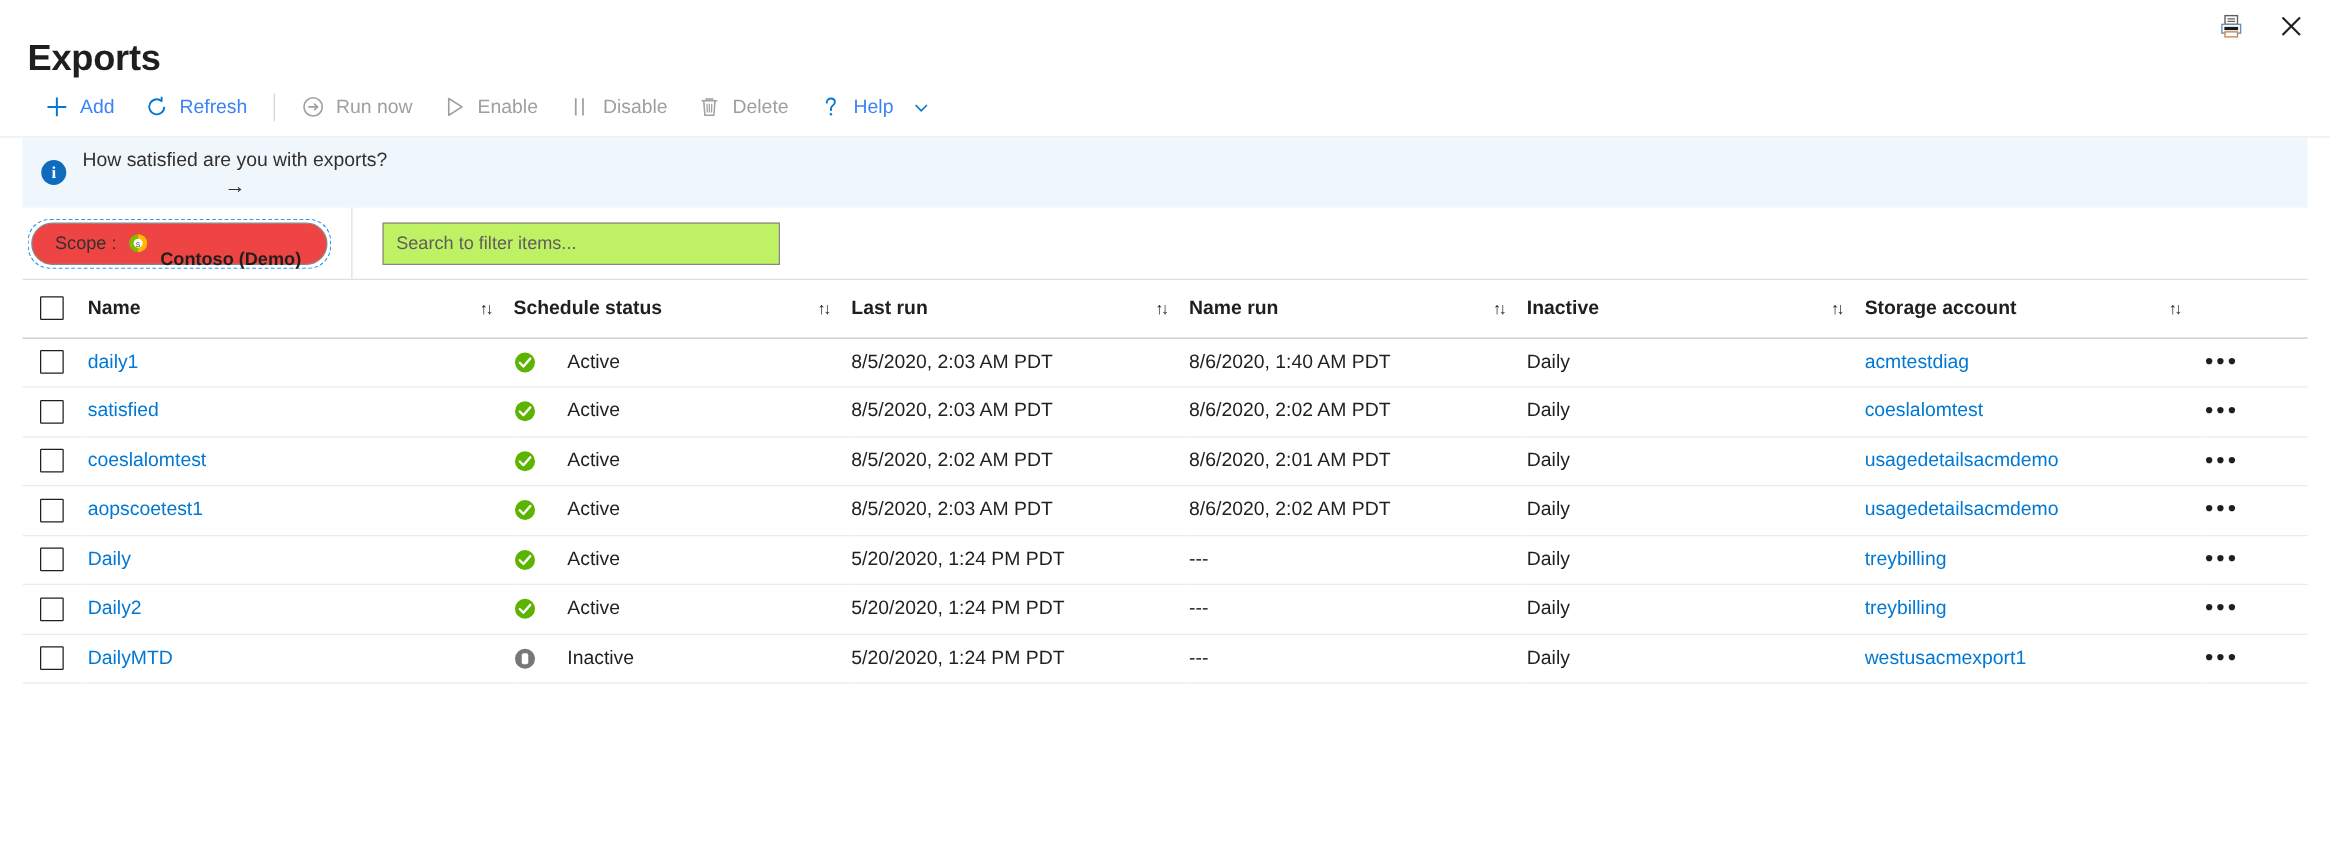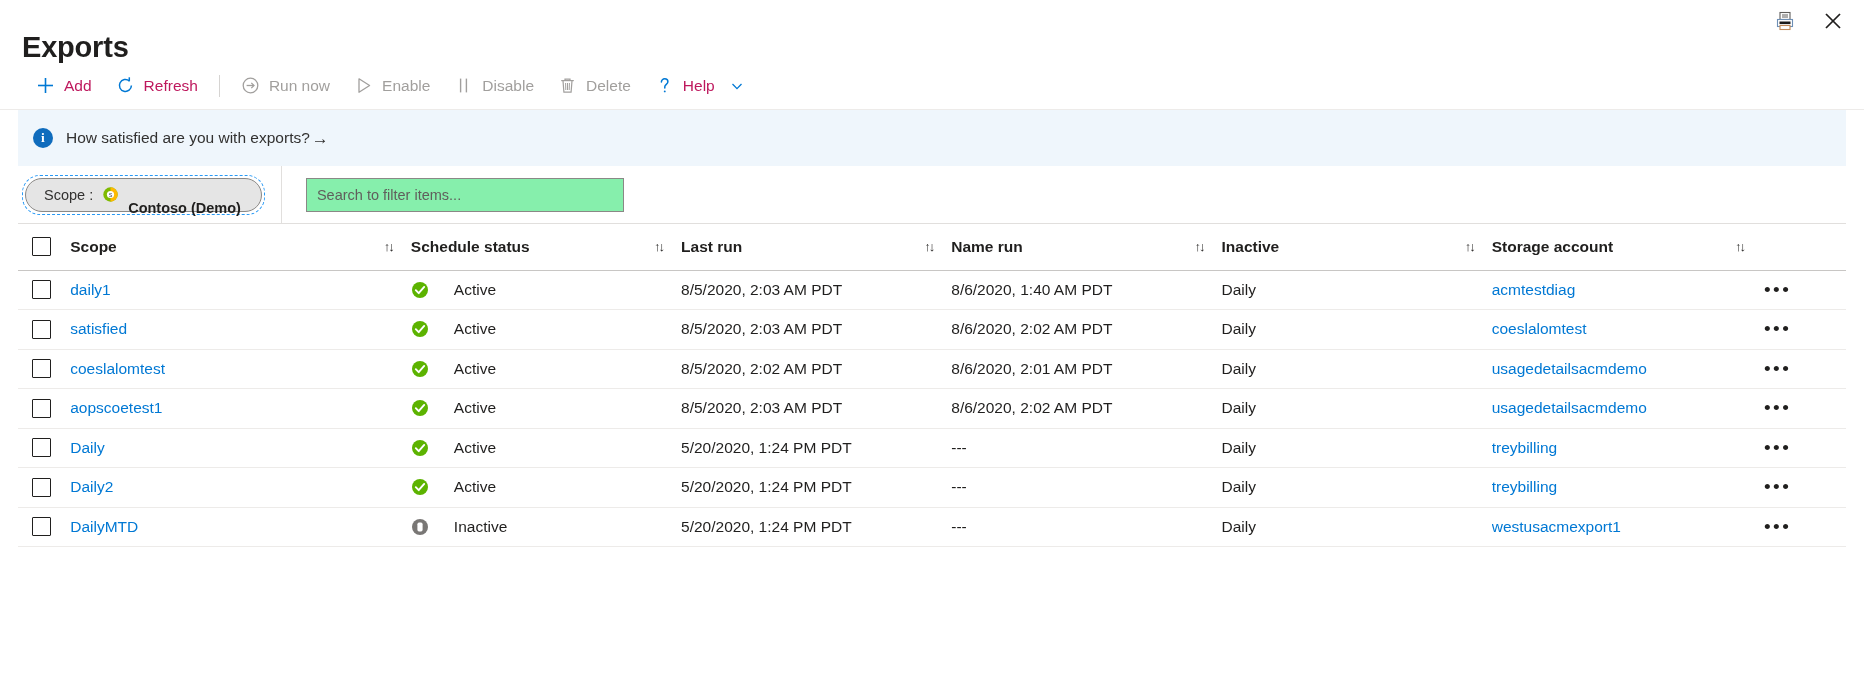--- a/index.html
+++ b/index.html
@@ -51,21 +51,21 @@
     gap: 0px;
     border-bottom: 1px solid #edebe9;
   }
   .cmd {
     display: flex;
     align-items: center;
     gap: 9px;
     height: 36px;
     padding: 0 12px;
     font-size: 15.5px;
-    color: #be185d;
+    color: #3b82f6;
     cursor: pointer;
     white-space: nowrap;
     user-select: none;
   }
   .cmd.disabled { color: #a19f9d; cursor: default; }
   .cmd .glyph {
     display: flex;
     align-items: center;
     justify-content: center;
     width: 19px; height: 19px;
@@ -109,20 +109,21 @@
     align-items: center;
     justify-content: center;
     font-family: "Liberation Serif", serif;
     flex: 0 0 20px;
   }
   .info-link {
     cursor: pointer;
     display: flex;
     align-items: center;
     gap: 2px;
+    flex-direction: column;
   }
   .arrow-r { font-size: 17px; line-height: 1; color: #323130; }
 
   
   .filterbar {
     height: 58px;
     margin: 0 18px;
     display: flex;
     align-items: center;
     border-bottom: 1px solid #e1dfdd;
@@ -141,39 +142,39 @@
     border-radius: 18px;
   }
   .scope-pill {
     display: flex;
     align-items: center;
     gap: 9px;
     height: 34px;
     padding: 0 20px 0 18px;
     border: 1px solid #8a8886;
     border-radius: 17px;
-    background: #e5e5e5;
+    background: #ef4444;
     font-size: 14.5px;
     cursor: pointer;
     white-space: nowrap;
   }
   .scope-label { color: #323130; }
   .scope-value { font-weight: 700; color: #201f1e; margin-top: 26px; }
   .scope-icon { width: 17px; height: 17px; flex: 0 0 17px; }
 
   .search-cell {
     display: flex;
     align-items: center;
     padding-left: 24px;
   }
   .search-input {
     width: 318px;
     height: 31px;
     border: 1px solid #8a8886;
-    background: #86efac;
+    background: #bef264;
     padding: 16px 10px;
     font-size: 14.5px;
     font-family: "Liberation Sans", sans-serif;
     color: #201f1e;
     outline: none;
     border-radius: 0;
   }
   .search-input::placeholder { color: #605e5c; }
 
   
@@ -414,21 +415,21 @@
         <col class="c-stor">
         <col class="c-menu">
     </colgroup>
     <thead>
       <tr>
         <th class="cb-cell">
           <div class="checkbox"></div>
         </th>
         <th>
           <div class="th-inner">
-            <span>Scope</span>
+            <span>Name</span>
             <span class="sort-glyph">↑↓</span>
           </div>
         </th>
         <th>
           <div class="th-inner">
             <span>Schedule status</span>
             <span class="sort-glyph">↑↓</span>
           </div>
         </th>
         <th>

